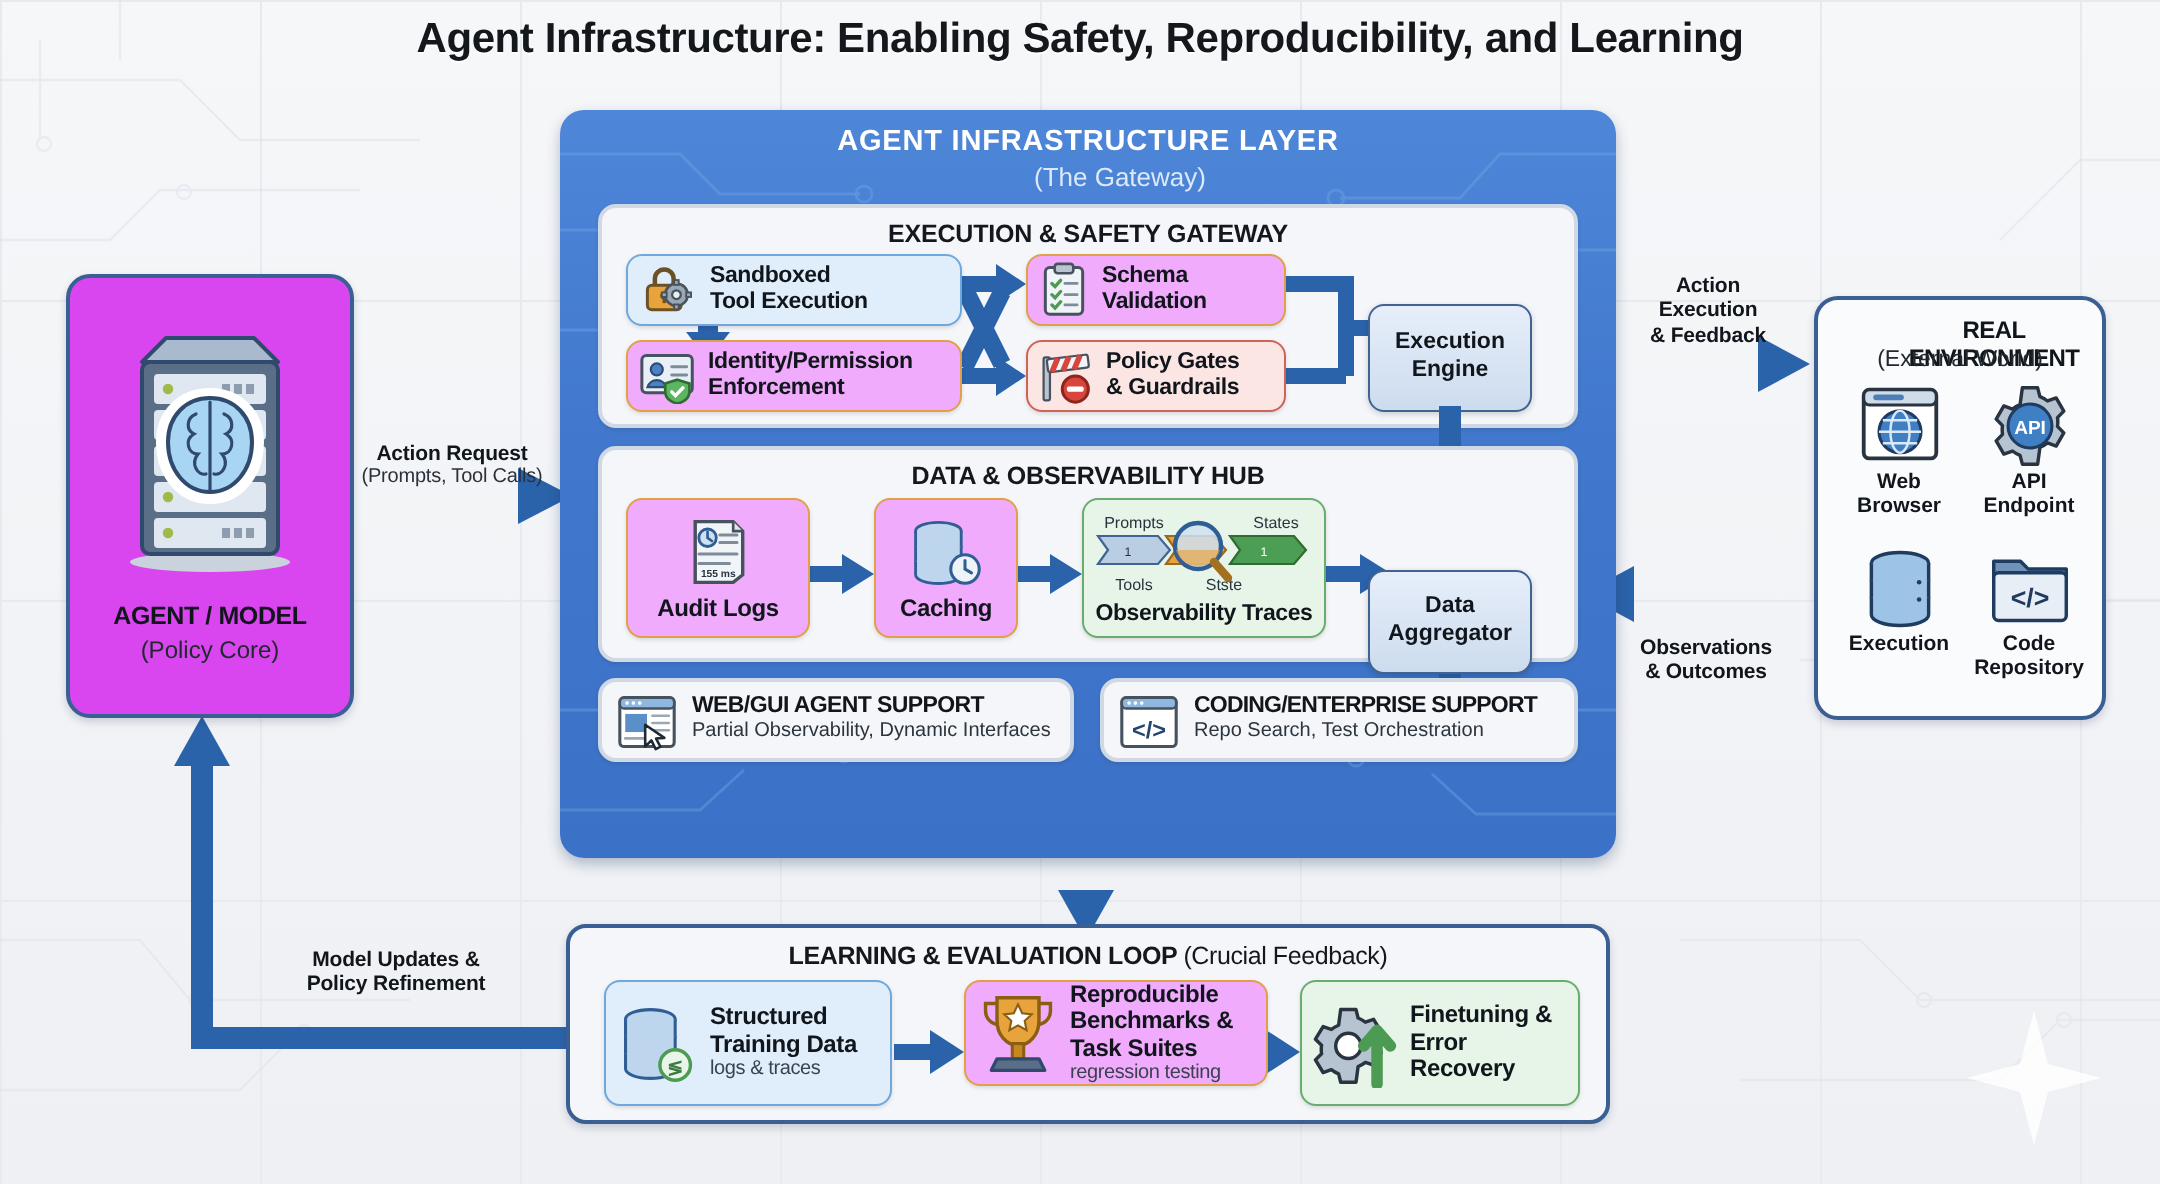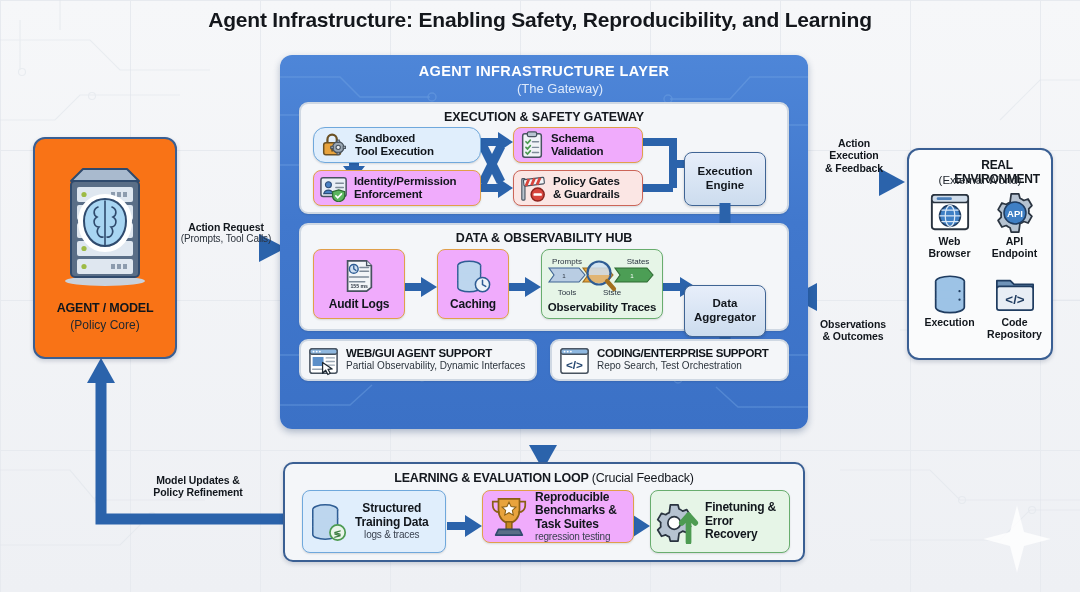--- a/index.html
+++ b/index.html
@@ -27,21 +27,21 @@
     font-size:21px;font-weight:bold;color:#14171c;letter-spacing:-.2px;
     text-shadow:0 1px 0 rgba(255,255,255,.9);
   }
 
   
   .panel{position:absolute;box-sizing:border-box;}
 
   
   #agent-box{
     left:33px;top:137px;width:144px;height:222px;
-    background:#f97316;border:2px solid #3a5f93;border-radius:12px;
+    background:#d946ef;border:2px solid #3a5f93;border-radius:12px;
     box-shadow:0 2px 4px rgba(20,40,70,.18);
   }
   #agent-box .lbl1{position:absolute;left:0;right:0;bottom:42px;text-align:center;
     font-size:12.5px;font-weight:bold;color:#11161c;letter-spacing:-.2px;}
   #agent-box .lbl2{position:absolute;left:0;right:0;bottom:25px;text-align:center;
     font-size:12px;color:#22282f;}
   #agent-box .icon{position:absolute;left:50%;top:22px;transform:translateX(-50%);}
 
   
   #gateway{
@@ -282,21 +282,21 @@
           <path d="M181 40 L200 78" stroke="#2b63ab" stroke-width="9" fill="none"></path>
           <path d="M200 42 L181 80" stroke="#2b63ab" stroke-width="9" fill="none"></path>
 
           <path d="M340 38 H372 V84" stroke="#2b63ab" stroke-width="8" fill="none"></path>
           <path d="M340 84 H372" stroke="#2b63ab" stroke-width="8" fill="none"></path>
           <path d="M372 60 H398" stroke="#2b63ab" stroke-width="8" fill="none"></path>
           <path d="M393 50 L414 60 L393 70 Z"></path>
         </g>
       </svg>
 
-      <div class="card c-blue" style="left:12px;top:23px;width:168px;height:36px;padding:0 5px;border-radius:12px;">
+      <div class="card c-blue" style="left:12px;top:23px;width:168px;height:36px;padding:0 5px;">
         <span class="ic">
           <svg width="30" height="30" viewBox="0 0 32 32">
             <path d="M9 14 V10 a5 5 0 0 1 10 0 v4" fill="none" stroke="#6b5124" stroke-width="2.4"></path>
             <rect x="5" y="13.5" width="18" height="13" rx="2.4" fill="#e8a33d" stroke="#6b5124" stroke-width="1.6"></rect>
             <circle cx="14" cy="19" r="2.2" fill="#6b5124"></circle>
               <rect x="13.1" y="19" width="1.8" height="4" fill="#6b5124"></rect>
             <g transform="translate(20.5,18.5)">
               <circle r="6" fill="#9aa7b4" stroke="#49535e" stroke-width="1.4"></circle>
               <circle r="2.3" fill="#e9eef3" stroke="#49535e" stroke-width="1.2"></circle>
               <g fill="#9aa7b4" stroke="#49535e" stroke-width="1">
@@ -623,21 +623,21 @@
           <g fill="#bdd6ee" stroke="#2f5d94" stroke-width="1.6">
             <ellipse cx="18" cy="10" rx="13" ry="5"></ellipse>
             <path d="M5 10 V19 a13 5 0 0 0 26 0 V10"></path>
             <path d="M5 19 V28 a13 5 0 0 0 26 0 V19"></path>
             <path d="M5 28 V36 a13 5 0 0 0 26 0 V28"></path>
           </g>
           <circle cx="31" cy="34" r="8" fill="#eaf5ea" stroke="#4d9b52" stroke-width="1.8"></circle>
           <text x="31" y="38.5" text-anchor="middle" font-family="Liberation Sans, sans-serif" font-size="10" font-weight="bold" fill="#3c7c41">≶</text>
         </svg>
       </span>
-      <span class="tx" style="margin-left:5px;font-size:12px;text-align:center;">
+      <span class="tx" style="margin-left:5px;font-size:12px;">
         <span>Structured</span><br>
         <span>Training Data</span>
         <span class="sub">logs &amp; traces</span>
       </span>
     </div>
 
     <div class="card c-orange" style="left:197px;top:26px;width:152px;height:53px;padding:0 5px;">
       <span class="ic">
         <svg width="42" height="46" viewBox="0 0 44 48">
           <path d="M11 5 H33 V17 a11 13 0 0 1 -22 0 Z" fill="#e8a33d" stroke="#8a5f14" stroke-width="1.8"></path>

